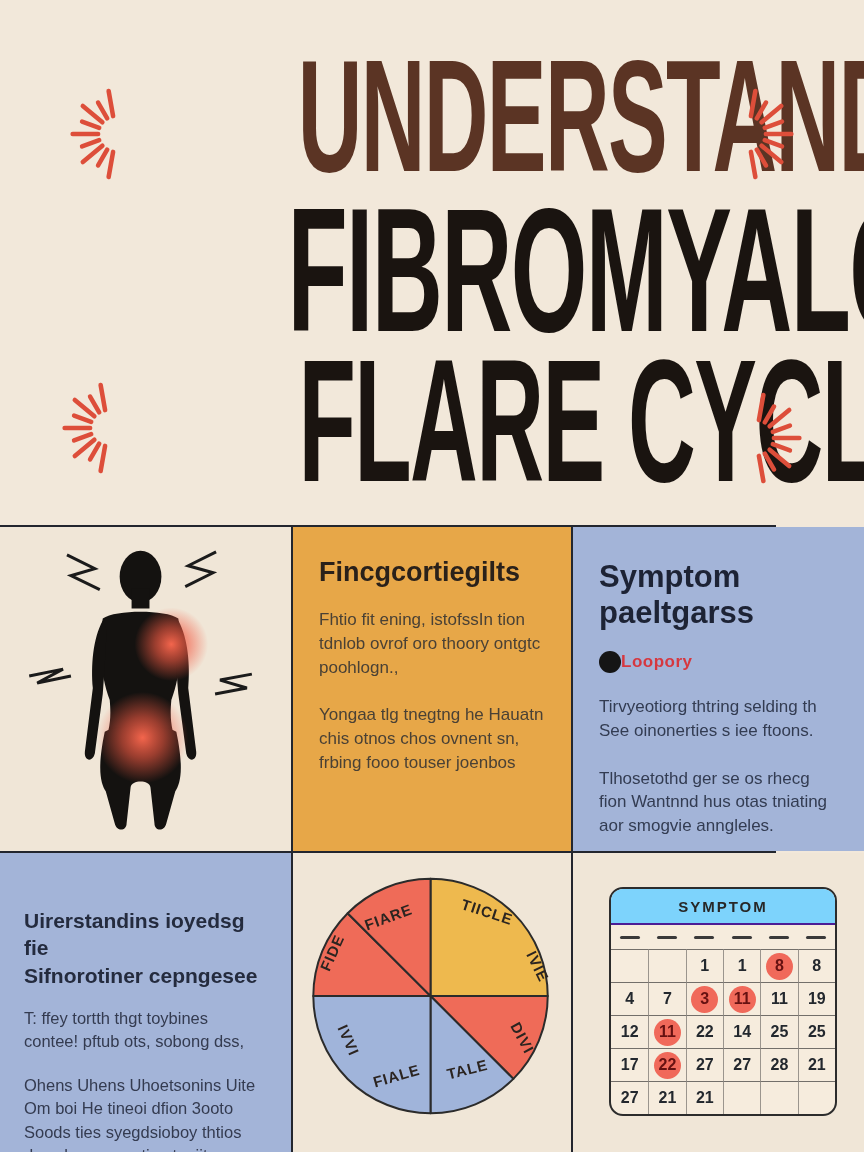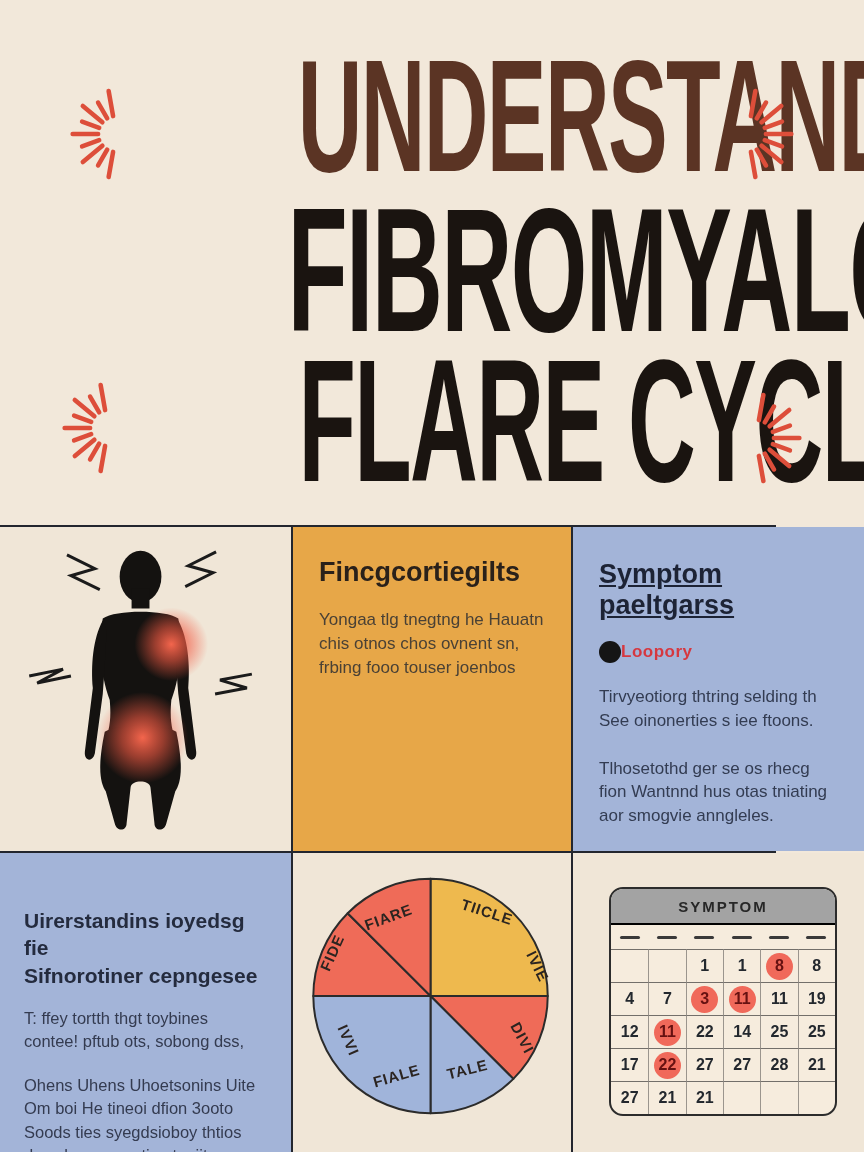--- a/index.html
+++ b/index.html
@@ -40,37 +40,37 @@
   .bg-cream{background:#f0e6d7;}
   .bg-yellow{background:#e7a748;}
   .bg-blue{background:#a3b4d8;}
   
   .prelines{white-space:pre-line;}
   .panel h2{margin:0;}
   .yellow-inner{padding:30px 24px 0 26px;}
   .yellow-inner h2{font-size:27px;color:#2a211a;letter-spacing:0;margin-bottom:20px;}
   .yellow-inner p{margin:0 0 24px 0;font-size:17px;line-height:1.4;color:#4a4135;}
   .bluemid-inner{padding:32px 20px 0 26px;}
-  .bluemid-inner h2{font-size:27px;color:#1d2335;margin-bottom:20px;text-decoration:underline;}
+  .bluemid-inner h2{font-size:31px;color:#1d2335;margin-bottom:20px;}
   .bluemid-inner p{margin:0 0 24px 0;font-size:17px;line-height:1.4;color:#333c52;}
   .bullet-row{display:flex;align-items:center;margin:0 0 22px 0;}
   .bullet-dot{width:22px;height:22px;border-radius:50%;background:#151515;flex:0 0 auto;}
   .bullet-label{color:#d63840;font-weight:bold;font-size:17px;letter-spacing:0.5px;}
   .blubot-inner{padding:30px 18px 0 24px;}
   .blubot-inner h2{font-size:21px;line-height:1.3;color:#242b3e;margin-bottom:18px;margin-top:24px;}
   .blubot-inner p{margin:0 0 20px 0;font-size:16.5px;line-height:1.42;color:#343b50;}
   .blubot-inner .bullet-label{font-size:16.5px;}
   
   .calendar{
     position:absolute;left:36px;top:34px;width:224px;
     border:2px solid #2c2c2c;border-radius:14px;overflow:hidden;
     background:#f6ecdd;
   }
   .cal-header{
-    background:#a3a3a3;border-bottom:2px solid #000000;
+    background:#7dd3fc;border-bottom:2px solid #4c1d95;
     text-align:center;font-weight:bold;font-size:15px;letter-spacing:2px;
     color:#272727;padding:9px 0 8px 0;
   }
   .cal-dash-row{display:grid;grid-template-columns:repeat(6,1fr);height:24px;align-items:center;}
   .cal-dash-cell{display:flex;justify-content:center;}
   .dash-bar{width:20px;height:3px;background:#3a3a3a;border-radius:2px;}
   .cal-grid{display:grid;grid-template-columns:repeat(6,1fr);}
   .cal-cell{
     height:32px;display:flex;align-items:center;justify-content:center;
     border-top:1px solid rgba(45,45,45,.65);border-left:1px solid rgba(45,45,45,.45);
@@ -165,20 +165,23 @@
           <path d="M216,25 L188,39 L213,46 L185,60"></path>
           <path d="M28,150 L62,143 L36,157 L70,150"></path>
           <path d="M252,148 L220,154 L247,162 L215,168"></path>
         </g>
       </svg>
     </div>
 
     <div class="panel p-mid bg-yellow">
       <div class="yellow-inner">
         <h2>Fincgcortiegilts</h2>
+        <p class="prelines">Fhtio fit ening, istofssIn tion
+tdnlob ovrof oro thoory ontgtc
+poohlogn.,</p>
         <p class="prelines">Yongaa tlg tnegtng he Hauatn
 chis otnos chos ovnent sn,
 frbing fooo touser joenbos</p>
       </div>
     </div>
 
     <div class="panel p-right bg-blue">
       <div class="bluemid-inner">
         <h2>Symptom paeltgarss</h2>
         <div class="bullet-row">

